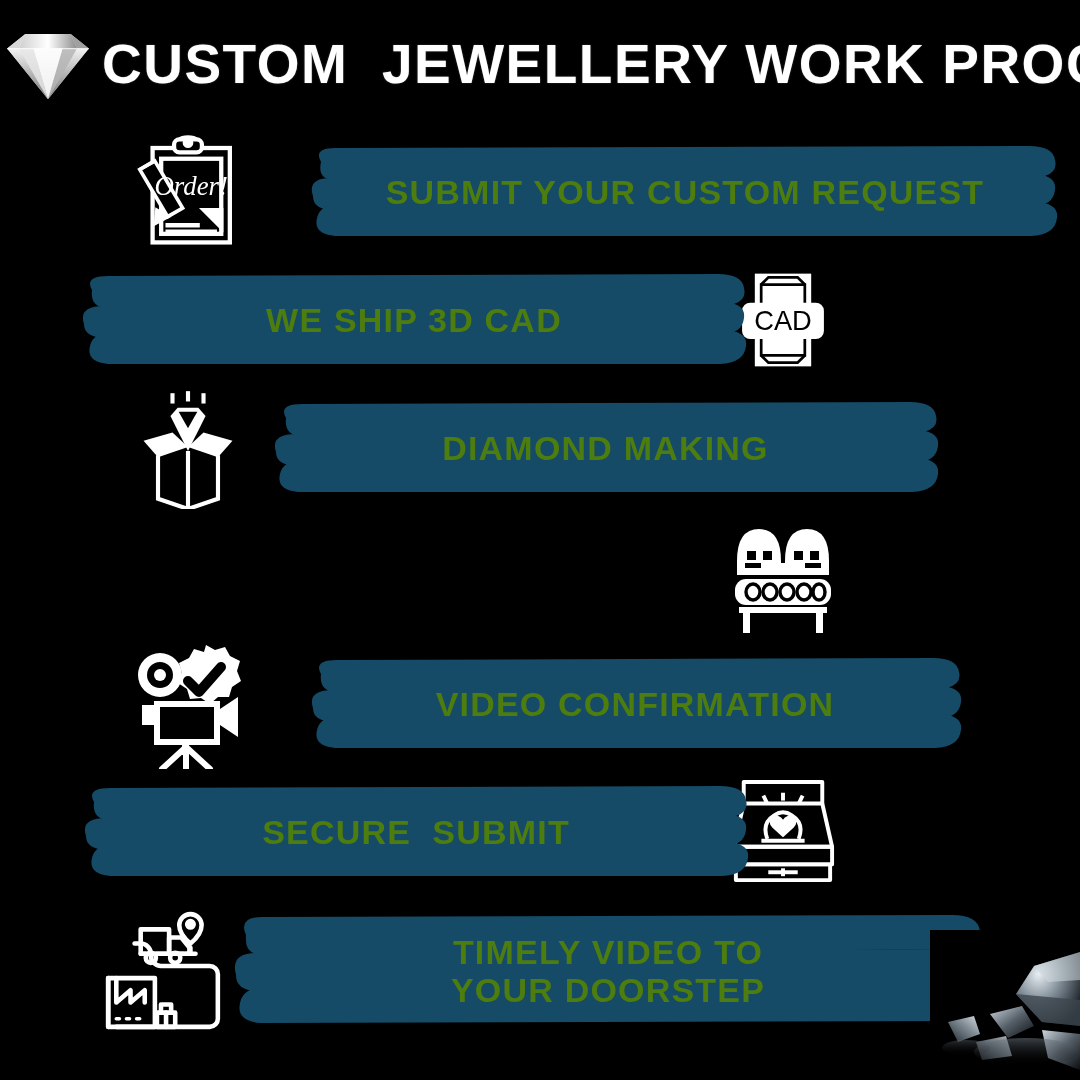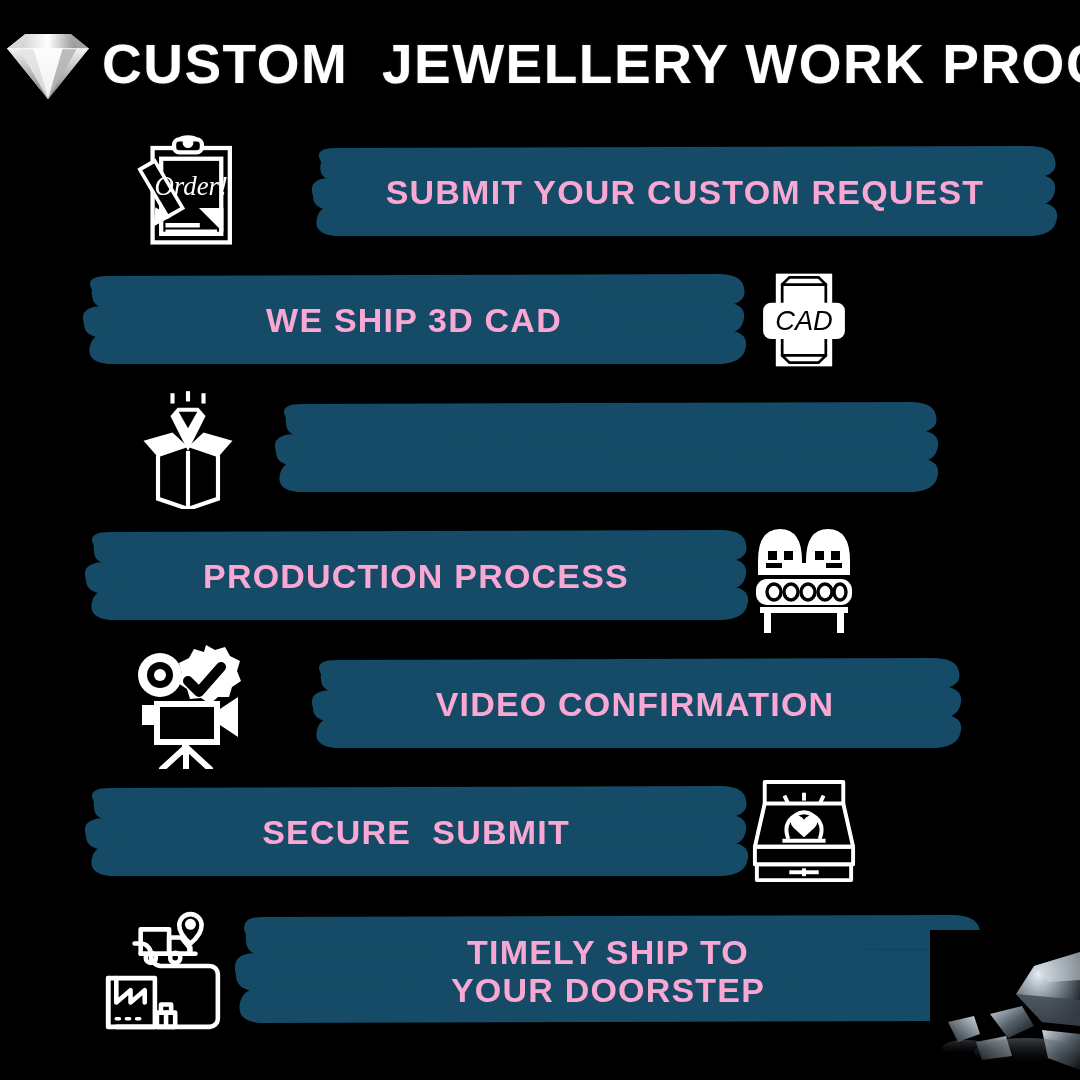--- a/index.html
+++ b/index.html
@@ -20,30 +20,30 @@
   }
   
   .steps{position:absolute;left:0;top:128px;width:1080px;}
   .step{position:relative;width:1080px;height:128px;}
   .step.tall{height:150px;}
   .icon-box{
     position:absolute;top:50%;transform:translateY(-50%);
     width:135px;height:122px;display:flex;align-items:center;justify-content:center;
   }
   .step.left .icon-box{left:120px;}
-  .step.right .icon-box{left:736px;font-style:italic;}
+  .step.right .icon-box{left:715px;}
   .step.ship .icon-box{left:92px;width:140px;height:128px;}
   .banner{
     position:absolute;top:50%;transform:translateY(-50%);
     height:104px;display:flex;align-items:center;justify-content:center;
   }
   .step.tall .banner{height:124px;}
   .banner svg{position:absolute;inset:0;width:100%;height:100%;}
   .banner .label{
-    position:relative;z-index:2;color:#f9a8d4;font-weight:bold;
+    position:relative;z-index:2;color:#4d7c0f;font-weight:bold;
     font-size:34px;letter-spacing:1.2px;white-space:pre;text-align:center;
     line-height:1.12;
   }
   
   .b-wide   {left:305px;width:760px;}
   .b-left   {left:78px; width:672px;}
   .b-mid    {left:268px;width:675px;}
   .b-left2  {left:80px; width:672px;}
   .b-mid2   {left:305px;width:660px;align-items:center;}
   .b-left3  {left:80px; width:672px;}
@@ -164,20 +164,21 @@
           <polyline points="84,66 84,108 55,118"></polyline>
         </g>
       </svg>
     </div>
     <div class="banner b-mid">
       <svg viewBox="0 0 675 104" preserveAspectRatio="none">
         <path d="M18,22 q-8,-14 16,-14 L642,6 q24,0 26,14 q3,12 -12,16 L34,40 q-18,0 -16,-18 Z" fill="#154B66"></path>
         <path d="M8,56 q-6,-18 20,-18 L646,34 q26,0 24,16 q-2,16 -22,16 L28,70 q-20,-1 -20,-14 Z" fill="#154B66"></path>
         <path d="M30,96 q-22,-2 -18,-18 q3,-14 24,-14 L648,62 q24,1 22,16 q-2,17 -26,18 Z" fill="#154B66"></path>
       </svg>
+      <div class="label">DIAMOND MAKING</div>
     </div>
   </div>
 
   <div class="step right">
     <div class="icon-box">
       <svg viewBox="0 0 120 118" width="120" height="118">
         <path d="M14 44 q0-32 22-32 q22 0 22 32 v14 h-44 z" fill="#fff"></path>
         <path d="M106 44 q0-32 -22-32 q-22 0 -22 32 v14 h44 z" fill="#fff"></path>
         <g fill="#000">
           <rect x="24" y="34" width="9" height="9"></rect>
@@ -193,28 +194,20 @@
           <ellipse cx="30" cy="75" rx="7" ry="8"></ellipse>
             <ellipse cx="47" cy="75" rx="7" ry="8"></ellipse>
           <ellipse cx="64" cy="75" rx="7" ry="8"></ellipse>
             <ellipse cx="81" cy="75" rx="7" ry="8"></ellipse>
           <ellipse cx="96" cy="75" rx="6" ry="8"></ellipse>
         </g>
         <rect x="16" y="90" width="88" height="6" fill="#fff"></rect>
         <rect x="20" y="96" width="7" height="20" fill="#fff"></rect>
         <rect x="93" y="96" width="7" height="20" fill="#fff"></rect>
       </svg>
-    </div>
-    <div class="banner b-left2">
-      <svg viewBox="0 0 672 104" preserveAspectRatio="none">
-        <path d="M14,22 q-8,-14 16,-14 L640,6 q24,0 26,14 q3,12 -10,16 L30,40 q-18,0 -16,-18 Z" fill="#154B66"></path>
-        <path d="M6,56 q-6,-18 20,-18 L642,34 q26,0 24,16 q-2,16 -22,16 L26,70 q-20,-1 -20,-14 Z" fill="#154B66"></path>
-        <path d="M30,96 q-22,-2 -18,-18 q3,-14 24,-14 L646,62 q24,1 22,16 q-2,17 -26,18 Z" fill="#154B66"></path>
-      </svg>
-      <div class="label">PRODUCTION PROCESS</div>
     </div>
   </div>
 
   <div class="step left">
     <div class="icon-box">
       <svg viewBox="0 0 120 130" width="124" height="130">
         <circle cx="32" cy="36" r="22" fill="#fff"></circle>
         <circle cx="32" cy="36" r="13" fill="#000"></circle>
         <circle cx="32" cy="36" r="6" fill="#fff"></circle>
         <path d="M78 6 l9 5 10 -3 5 9 10 5 -3 10 4 10 -9 6 -3 10 -11 0 -8 7 -9 -6 -11 1 -3 -10 -9 -6 4 -10 -3 -10 10 -5 5 -9 10 3 z" fill="#fff"></path>
@@ -301,21 +294,21 @@
           <line x1="86" y1="46" x2="78" y2="46"></line>
         </g>
       </svg>
     </div>
     <div class="banner b-ship">
       <svg viewBox="0 0 760 124" preserveAspectRatio="none">
         <path d="M18,26 q-8,-18 16,-18 L724,6 q26,0 28,16 q3,14 -12,18 L34,46 q-18,0 -16,-20 Z" fill="#154B66"></path>
         <path d="M8,66 q-6,-22 20,-22 L726,40 q26,0 24,20 q-2,18 -22,18 L28,82 q-20,-1 -20,-16 Z" fill="#154B66"></path>
         <path d="M32,114 q-24,-2 -20,-20 q3,-16 26,-16 L730,74 q24,1 22,18 q-2,20 -26,20 Z" fill="#154B66"></path>
       </svg>
-      <div class="label">TIMELY SHIP TO
+      <div class="label">TIMELY VIDEO TO
 YOUR DOORSTEP</div>
     </div>
   </div>
 
 </div>
 
 <svg class="corner-diamonds" viewBox="0 0 150 150">
   <defs>
     <radialGradient id="dg1" cx=".35" cy=".3" r=".8">
       <stop offset="0" stop-color="#e8eef3"></stop>

